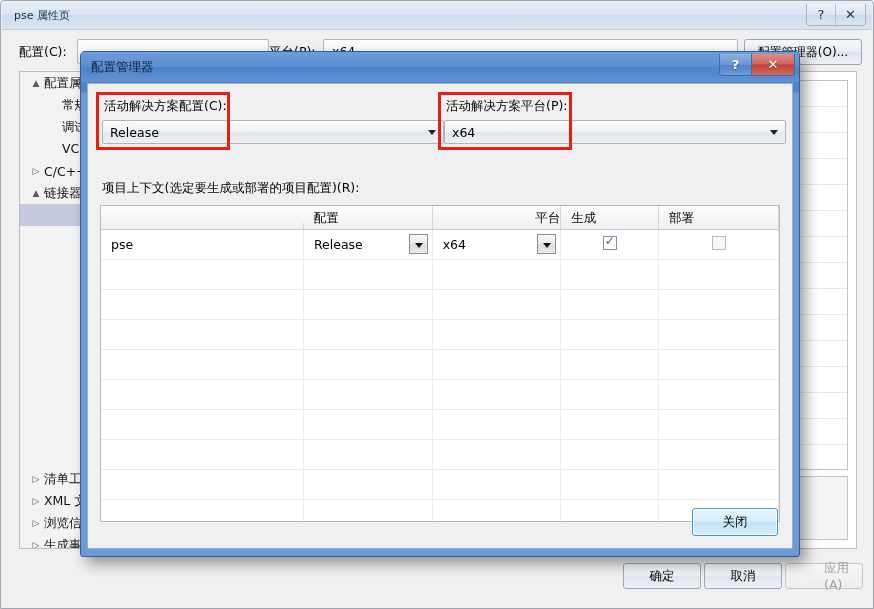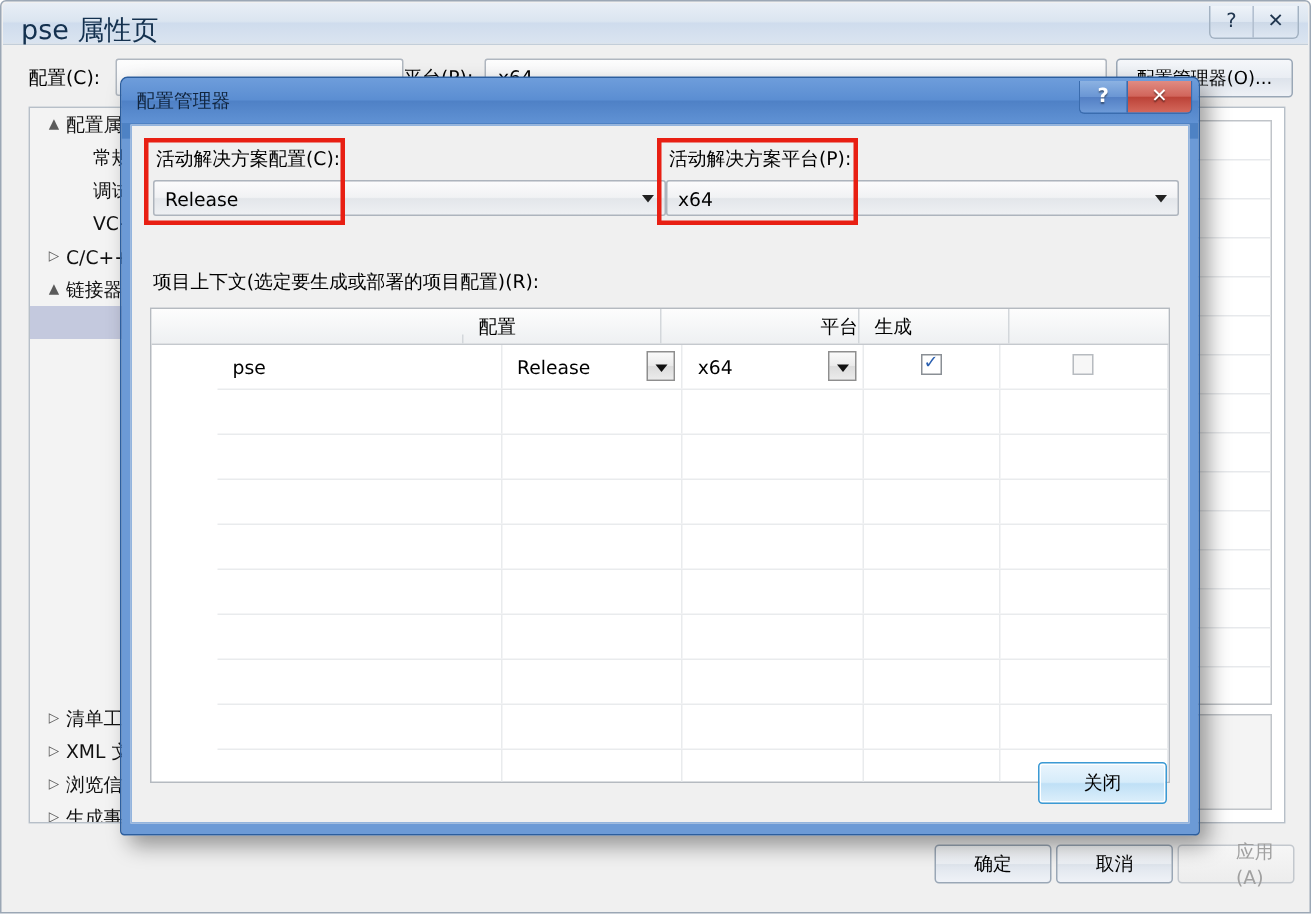--- a/index.html
+++ b/index.html
@@ -25,21 +25,21 @@
     position: absolute;
     left: 1px; top: 1px; right: 1px;
     height: 28px;
     background: linear-gradient(to bottom, #e8eef6 0%, #dbe5f0 45%, #cfdced 50%, #dae4f0 100%);
     border-radius: 3px 3px 0 0;
     border-bottom: 1px solid #c3ced9;
   }
   #prop-title-text {
     position: absolute;
     left: 12px; top: 6px;
-    font-size: 18px;
+    font-size: 11px;
     color: #14314f;
   }
   .win-btn-group {
     position: absolute;
     right: 6px; top: 2px;
     display: flex;
     height: 22px;
     border: 1px solid #a3b2c2;
     border-top: none;
     border-radius: 0 0 4px 4px;
@@ -240,21 +240,21 @@
     display: flex; height: 24px;
     background: linear-gradient(to bottom,#fdfdfd,#eef0f2);
     border-bottom: 1px solid #c5c9ce;
   }
   #cm-thead .th {
     font-size: 12.5px; color: #000;
     padding-left: 10px; padding-top: 4px;
     border-right: 1px solid #d3d7db;
     overflow: hidden; white-space: nowrap;
   }
-  .tbody-row { display: flex; height: 30px; border-bottom: 1px solid #e9ebed; margin-left: 44px; }
+  .tbody-row { display: flex; height: 30px; border-bottom: 1px solid #e9ebed; }
   .tbody-row .td {
     border-right: 1px solid #e9ebed;
     position: relative;
     font-size: 12.5px; color: #000;
   }
   .tbody-row .td .cell-text { position: absolute; left: 10px; top: 7px; }
   .cell-dd {
     position: absolute; right: 4px; top: 4px;
     width: 19px; height: 20px;
     background: linear-gradient(to bottom,#fafafa 0%,#ebebeb 48%,#dcdcdc 52%,#ebebeb 100%);
@@ -470,20 +470,21 @@
     <div class="red-box" style="left:350px; top:8px; width:134px; height:58px;"></div>
 
     <div class="cm-label" style="left:14px; top:96px;">项目上下文(选定要生成或部署的项目配置)(R):</div>
 
     <div id="cm-table">
       <div id="cm-thead">
           <div class="th" style="width: 208px; margin-top: 17px;">项目</div>
           <div class="th" style="width: 132px;">配置</div>
           <div class="th" style="width: 132px; text-align: right;">平台</div>
           <div class="th" style="width: 100px;">生成</div>
+          <div class="th" style="width: 123px;">部署</div>
         </div>
       <div id="cm-tbody">
           <div class="tbody-row">
             <div class="td" style="width: 208px;">
               <span class="cell-text">pse</span>
             </div>
             <div class="td" style="width: 132px;">
               <span class="cell-text">Release</span>
               <span class="cell-dd"></span>
             </div>

